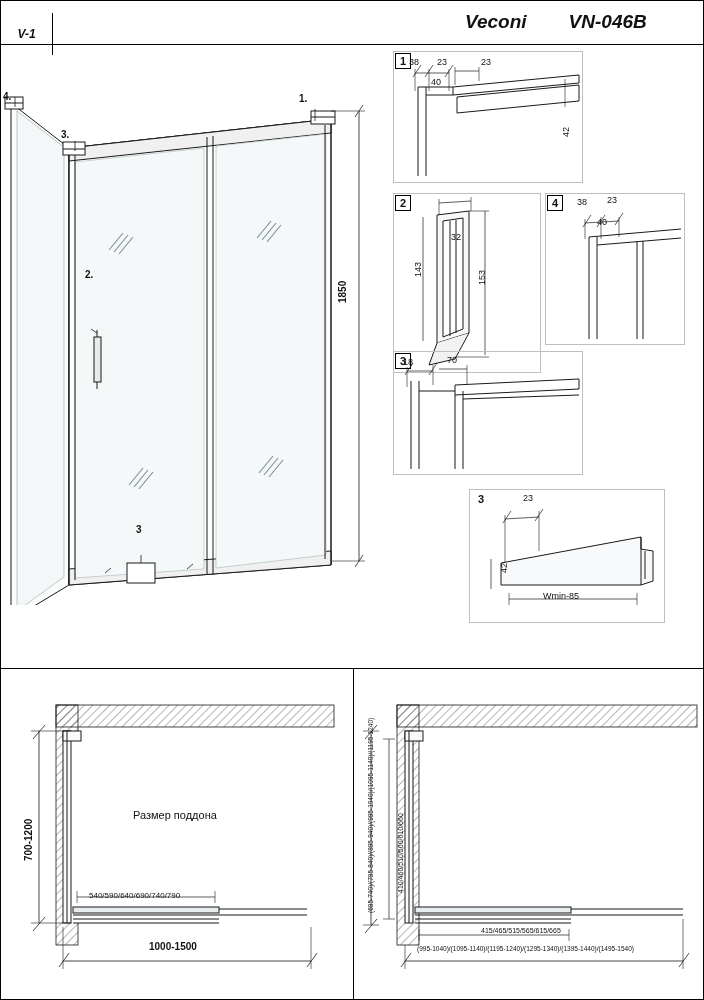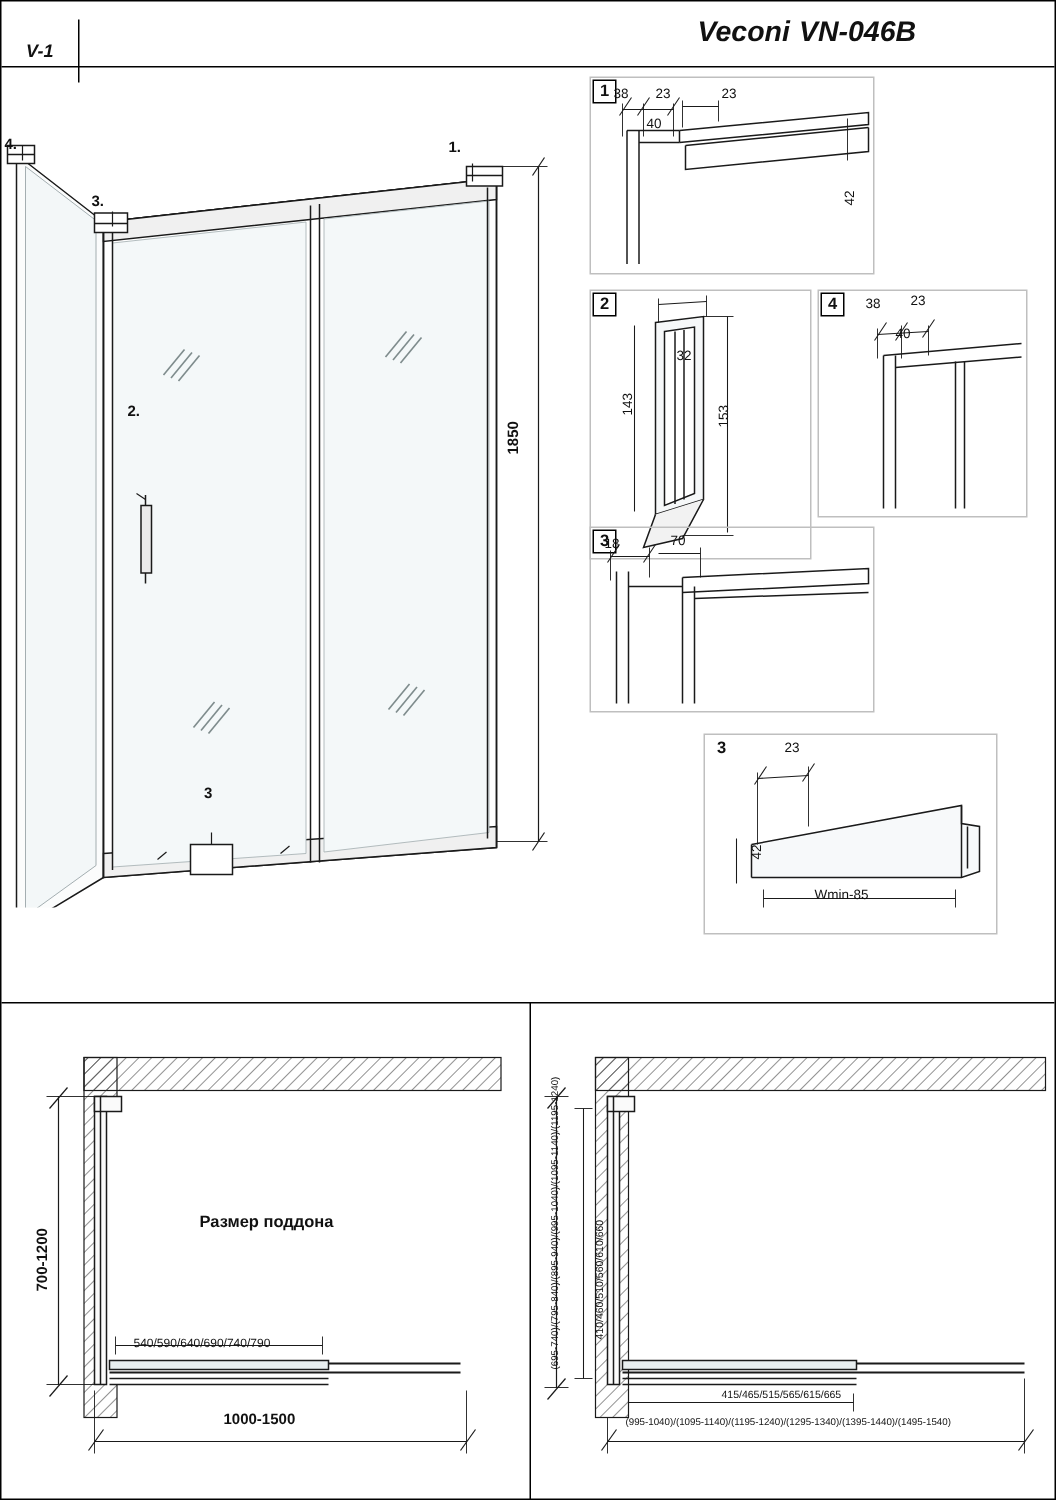--- a/index.html
+++ b/index.html
@@ -29,21 +29,21 @@
   }
   .hdr-title {
     position:absolute; left:52px; top:0; width:398px; height:42px;
     border-right:1px solid #000;
     display:flex; align-items:center; justify-content:center;
     font-size:17px;
   }
   .hdr-brand {
     position:absolute; left:450px; top:0; right:0; height:42px;
     display:flex; align-items:center; padding-left:14px;
-    font-size:19px; font-weight:bold; font-style:italic;
+    font-size:19px; font-weight:bold; font-style:italic;gap:36px;
   }
   .hdr-brand .model { margin-left:6px; }
 
   
   .ln { position:absolute; background:#000; }
   .h1px { height:1px; }
   .v1px { width:1px; }
   .lbl { position:absolute; font-size:9px; white-space:nowrap; }
   .lbl-b { position:absolute; font-size:10px; font-weight:bold; white-space:nowrap; }
 
@@ -56,21 +56,21 @@
   .detail-num {
     position:absolute; width:16px; height:16px; border:1px solid #000;
     font-size:11px; font-weight:bold; display:flex; align-items:center; justify-content:center;
     background:#fff;
   }
   .detail-num.nobox { border:none; }
 
   
   #plan-left { position:absolute; left:0; top:668px; width:352px; height:331px; }
   #plan-right { position:absolute; left:352px; top:668px; width:350px; height:331px; }
-  .plan-label { position:absolute; font-size:11px; font-weight:bold; }
+  .plan-label { position:absolute; font-size:11px; font-weight:normal; }
   .dim-txt { position:absolute; font-size:9px; white-space:nowrap; }
   .dim-txt-b { position:absolute; font-size:10px; font-weight:bold; white-space:nowrap; }
   .tiny { position:absolute; font-size:6px; white-space:nowrap; }
 </style>
 </head>
 <body>
 
 <div class="page">
 
   <div class="header">

